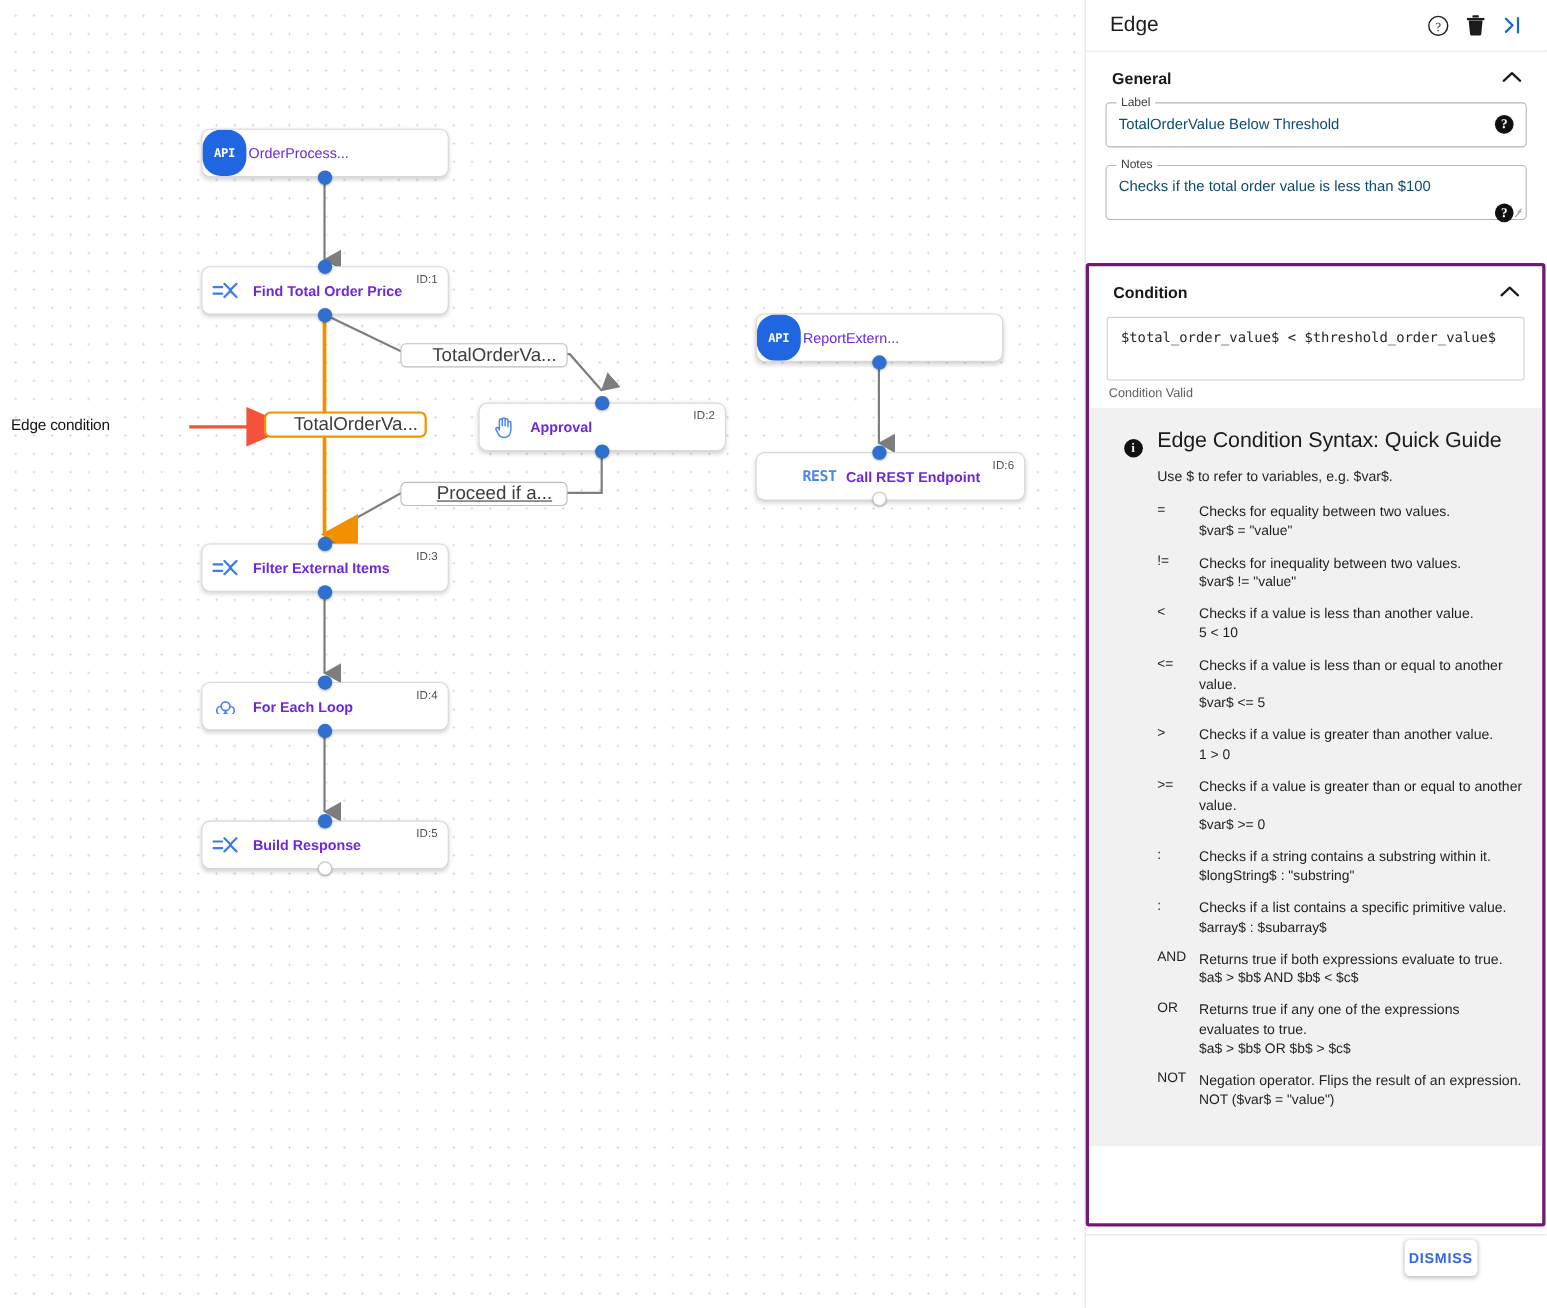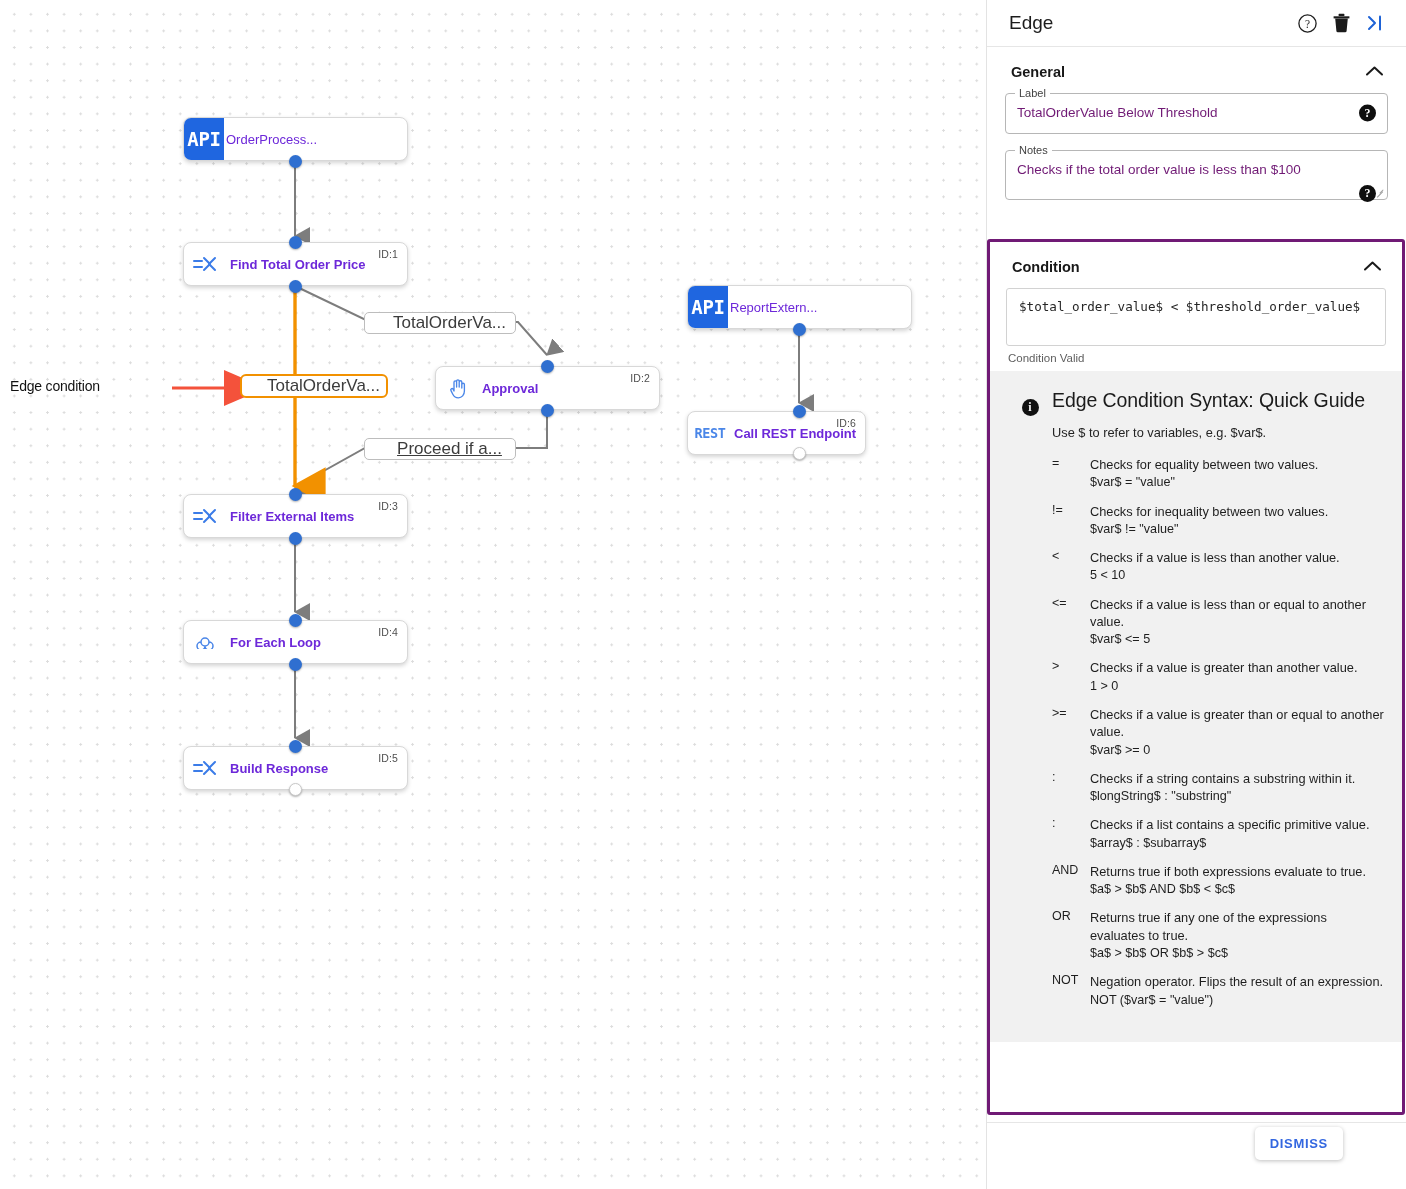--- a/index.html
+++ b/index.html
@@ -34,21 +34,21 @@
     box-shadow: 0 2px 4px rgba(0,0,0,0.17);
     display: flex; align-items: center;
     overflow: hidden;
   }
   .node .badge {
     width: 40px; align-self: stretch;
     background: #1f66e0;
     color: #ffffff;
     display: flex; align-items: center; justify-content: center;
     font-family: "DejaVu Sans Mono", monospace;
-    font-size: 19px; font-weight: bold; letter-spacing: -0.3px;
+    font-size: 11px; font-weight: bold; letter-spacing: -0.3px; border-radius: 17px;
   }
   .node .glyph {
     width: 44px; display: flex; align-items: center; justify-content: center;
     color: #3b7ce8;
   }
   .node .glyph.rest {
     font-family: "DejaVu Sans Mono", monospace;
     font-size: 13.5px; font-weight: bold; color: #4a86e8; letter-spacing: -0.4px;
   }
   .node .title {
@@ -114,21 +114,21 @@
     border: 1px solid #b6b6b6; border-radius: 4px;
     margin: 0 0 16px 0;
     background: #fff;
   }
   .field .legend {
     position: absolute; top: -7px; left: 9px;
     background: #ffffff; padding: 0 4px;
     font-size: 11px; color: #424242;
   }
   .field .val {
-    font-size: 13.5px; color: #701a75;
+    font-size: 13.5px; color: #0c4a6e;
     padding: 11px 40px 11px 11px;
     line-height: 1.25;
   }
   .field.notes .val { padding-bottom: 28px; }
   .qmark {
     position: absolute; right: 11px; top: 50%; transform: translateY(-50%);
     width: 17px; height: 17px; border-radius: 50%;
     background: #0f0f0f; color: #ffffff;
     font-size: 12px; font-weight: bold;
     display: flex; align-items: center; justify-content: center;
@@ -190,21 +190,21 @@
 
   #panel-footer {
     position: absolute; left: 0; bottom: 66px;
     width: 420px; height: 1px; background: #e6e6e6;
   }
   #dismiss {
     position: absolute; right: 63px; bottom: 29px;
     background: #ffffff;
     border-radius: 5px;
     box-shadow: 0 1px 4px rgba(0,0,0,0.26);
-    padding: 9px 15px;
+    padding: 9px 4px;
     font-size: 13px; font-weight: bold; letter-spacing: 0.7px;
     color: #3367e0;
     cursor: pointer;
   }
 </style>
 </head>
 <body>
 
 <div id="app">
 
@@ -313,21 +313,21 @@
     </div>
     <div class="port" style="left:289px; top:740px;"></div>
     <div class="port hollow" style="left:289px; top:783px;"></div>
 
     <div class="node" style="left:687px; top:285px; width:225px; height:44px;">
       <div class="badge">API</div>
       <div class="title">ReportExtern...</div>
     </div>
     <div class="port" style="left:793px; top:323px;"></div>
 
-    <div class="node" style="left:687px; top:411px; width:179px; height:44px;">
+    <div class="node" style="left:687px; top:411px; width:245px; height:44px;padding-left:35px;">
       <div class="glyph rest">REST</div>
       <div class="title b">Call REST Endpoint</div>
       <div class="idtag">ID:6</div>
     </div>
     <div class="port" style="left:793px; top:405px;"></div>
     <div class="port hollow" style="left:793px; top:447px;"></div>
 
     <div class="elabel" style="left:364px; top:312px; width:152px;">TotalOrderVa...</div>
     <div class="elabel sel" style="left:240px; top:374px; width:148px; height:24px;">TotalOrderVa...</div>
     <div class="elabel" style="left:364px; top:438px; width:152px;text-decoration:underline;">Proceed if a...</div>

